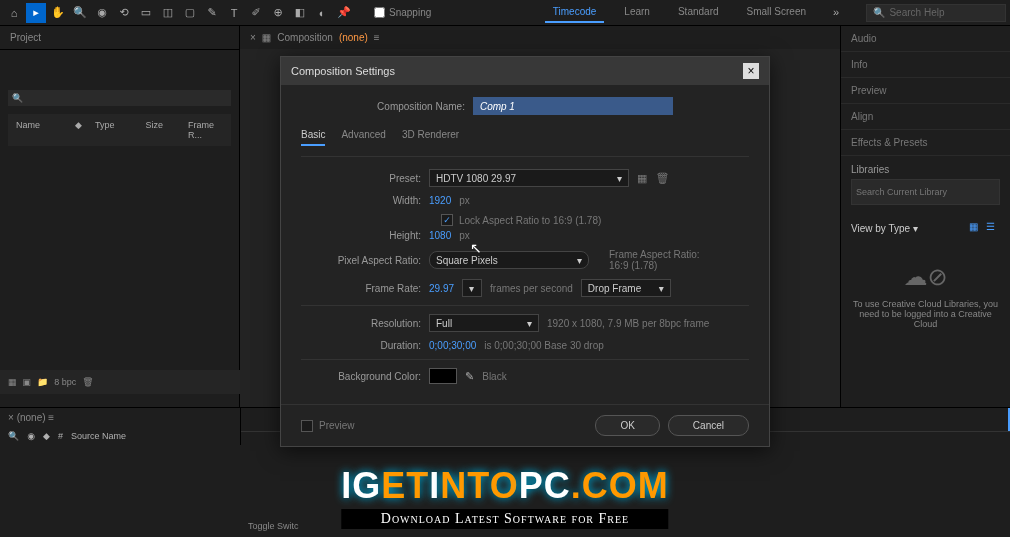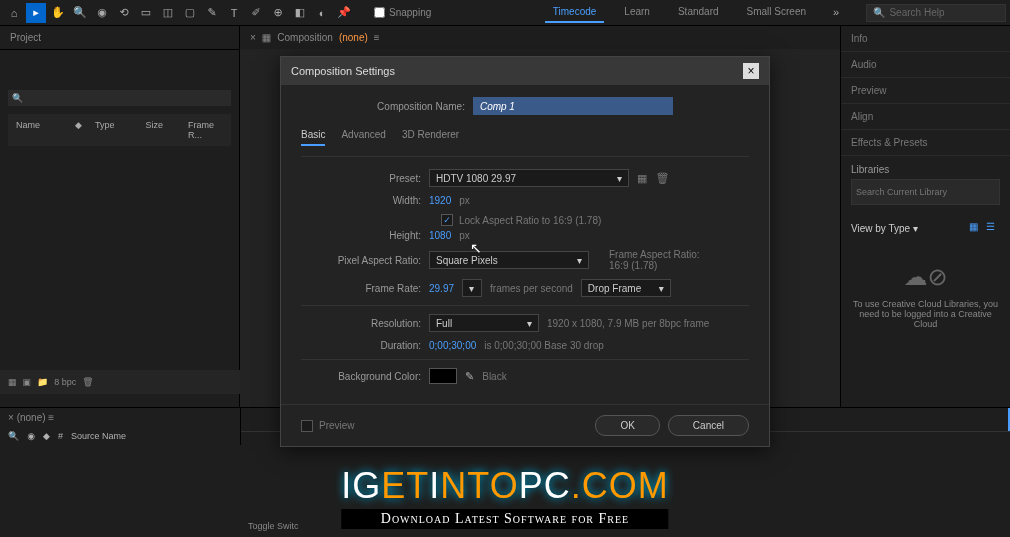--- a/index.html
+++ b/index.html
@@ -64,21 +64,21 @@
 .comp-name-none { color: #ff9944; }
 
 
 .timeline-area { position: absolute; bottom: 0; left: 0; right: 0; height: 130px; background: #1e1e1e; border-top: 1px solid #000; }
 .project-bottom { height: 24px; background: #252525; display: flex; align-items: center; padding: 0 8px; gap: 6px; font-size: 9px; color: #888; }
 .tl-tab { padding: 4px 8px; font-size: 10px; color: #888; }
 .tl-header { display: flex; align-items: center; padding: 4px 8px; gap: 8px; font-size: 9px; }
 
 
 .watermark { position: absolute; bottom: 8px; left: 50%; transform: translateX(-50%); text-align: center; z-index: 200; }
-.wm-title { font-family: Georgia, serif; font-size: 36px; font-weight: normal; color: #fff; text-shadow: 0 0 8px #00c8ff, 0 0 4px #000; letter-spacing: 1px; }
+.wm-title { font-family: Georgia, serif; font-size: 36px; font-weight: bold; color: #fff; text-shadow: 0 0 8px #00c8ff, 0 0 4px #000; letter-spacing: 1px; }
 .wm-title .orange { color: #ff9900; }
 .wm-sub { font-family: Georgia, serif; font-size: 14px; color: #fff; background: #000; padding: 2px 20px; margin-top: 2px; font-variant: small-caps; letter-spacing: 1px; }
 
 .cursor-arrow { position: absolute; top: 240px; left: 470px; z-index: 150; color: #fff; font-size: 14px; pointer-events: none; }
 </style>
 </head>
 <body>
 
 <div class="top-toolbar">
   <div class="tool-icons">
@@ -153,22 +153,22 @@
     </div>
     <div style="position:absolute; bottom:0; right:4px; display:flex; gap:6px; padding:4px; font-size:9px; color:#777;">
       <span>◧</span>
       <span>▦</span>
       <span>◉</span>
       <span>+0.0</span>
     </div>
   </div>
 
   <div class="right-panel">
+    <div class="r-panel-item">Audio</div>
     <div class="r-panel-item">Info</div>
-    <div class="r-panel-item">Audio</div>
     <div class="r-panel-item">Preview</div>
     <div class="r-panel-item">Align</div>
     <div class="r-panel-item">Effects &amp; Presets</div>
     <div class="libraries-section">
       <div style="color:#999;font-size:10px;">Libraries</div>
       <input class="lib-search" placeholder="Search Current Library" style="">
     </div>
     <div class="view-type">
       <span><span>View by Type</span> ▾</span>
       <div class="view-icons">
@@ -237,21 +237,21 @@
       <div class="checkbox">✓</div>
       <span class="hint-text">Lock Aspect Ratio to 16:9 (1.78)</span>
     </div>
     <div class="form-row" style="margin-top:-6px;">
       <span class="form-label">Height:</span>
       <span class="value-link">1080</span>
       <span class="hint-text">px</span>
     </div>
     <div class="form-row">
       <span class="form-label">Pixel Aspect Ratio:</span>
-      <div class="dropdown" style="width:160px;">
+      <div class="dropdown" style="width:160px;border-radius:8px;">
         <span>Square Pixels</span>
           <span>▾</span>
       </div>
       <div style="margin-left:12px;">
         <div class="hint-text">Frame Aspect Ratio:</div>
         <div class="hint-text">16:9 (1.78)</div>
       </div>
     </div>
     <div class="form-row">
       <span class="form-label">Frame Rate:</span>

